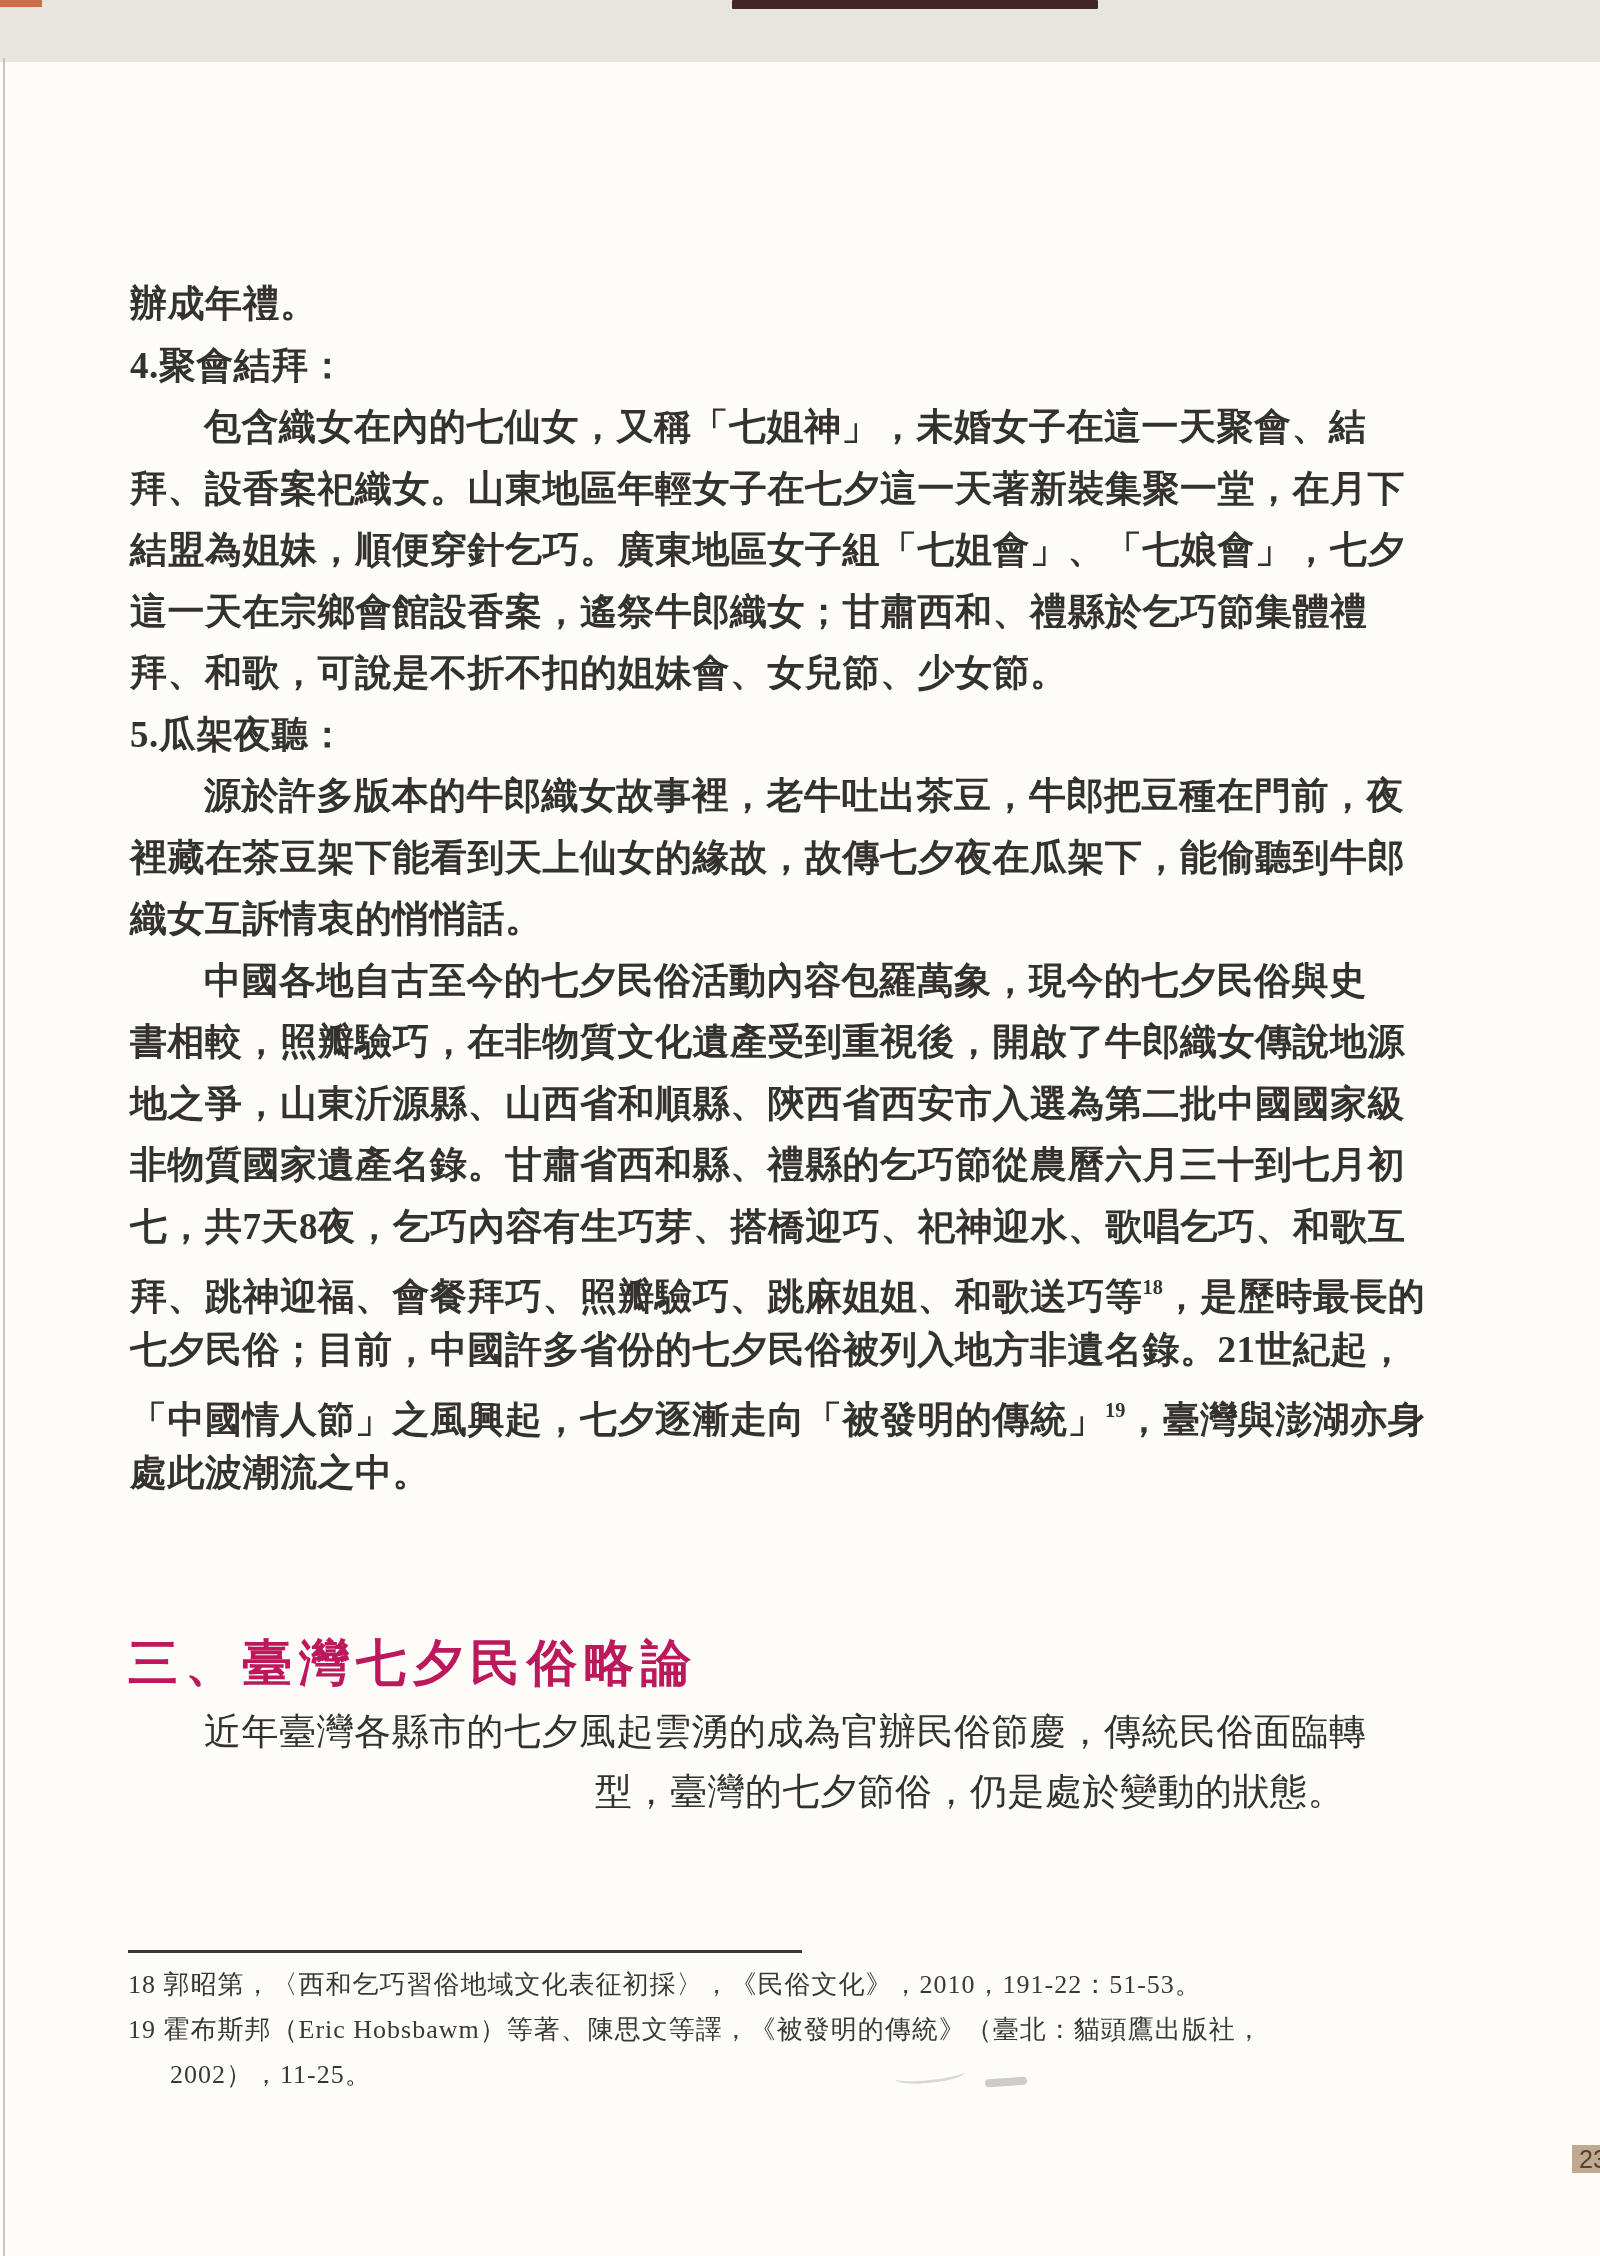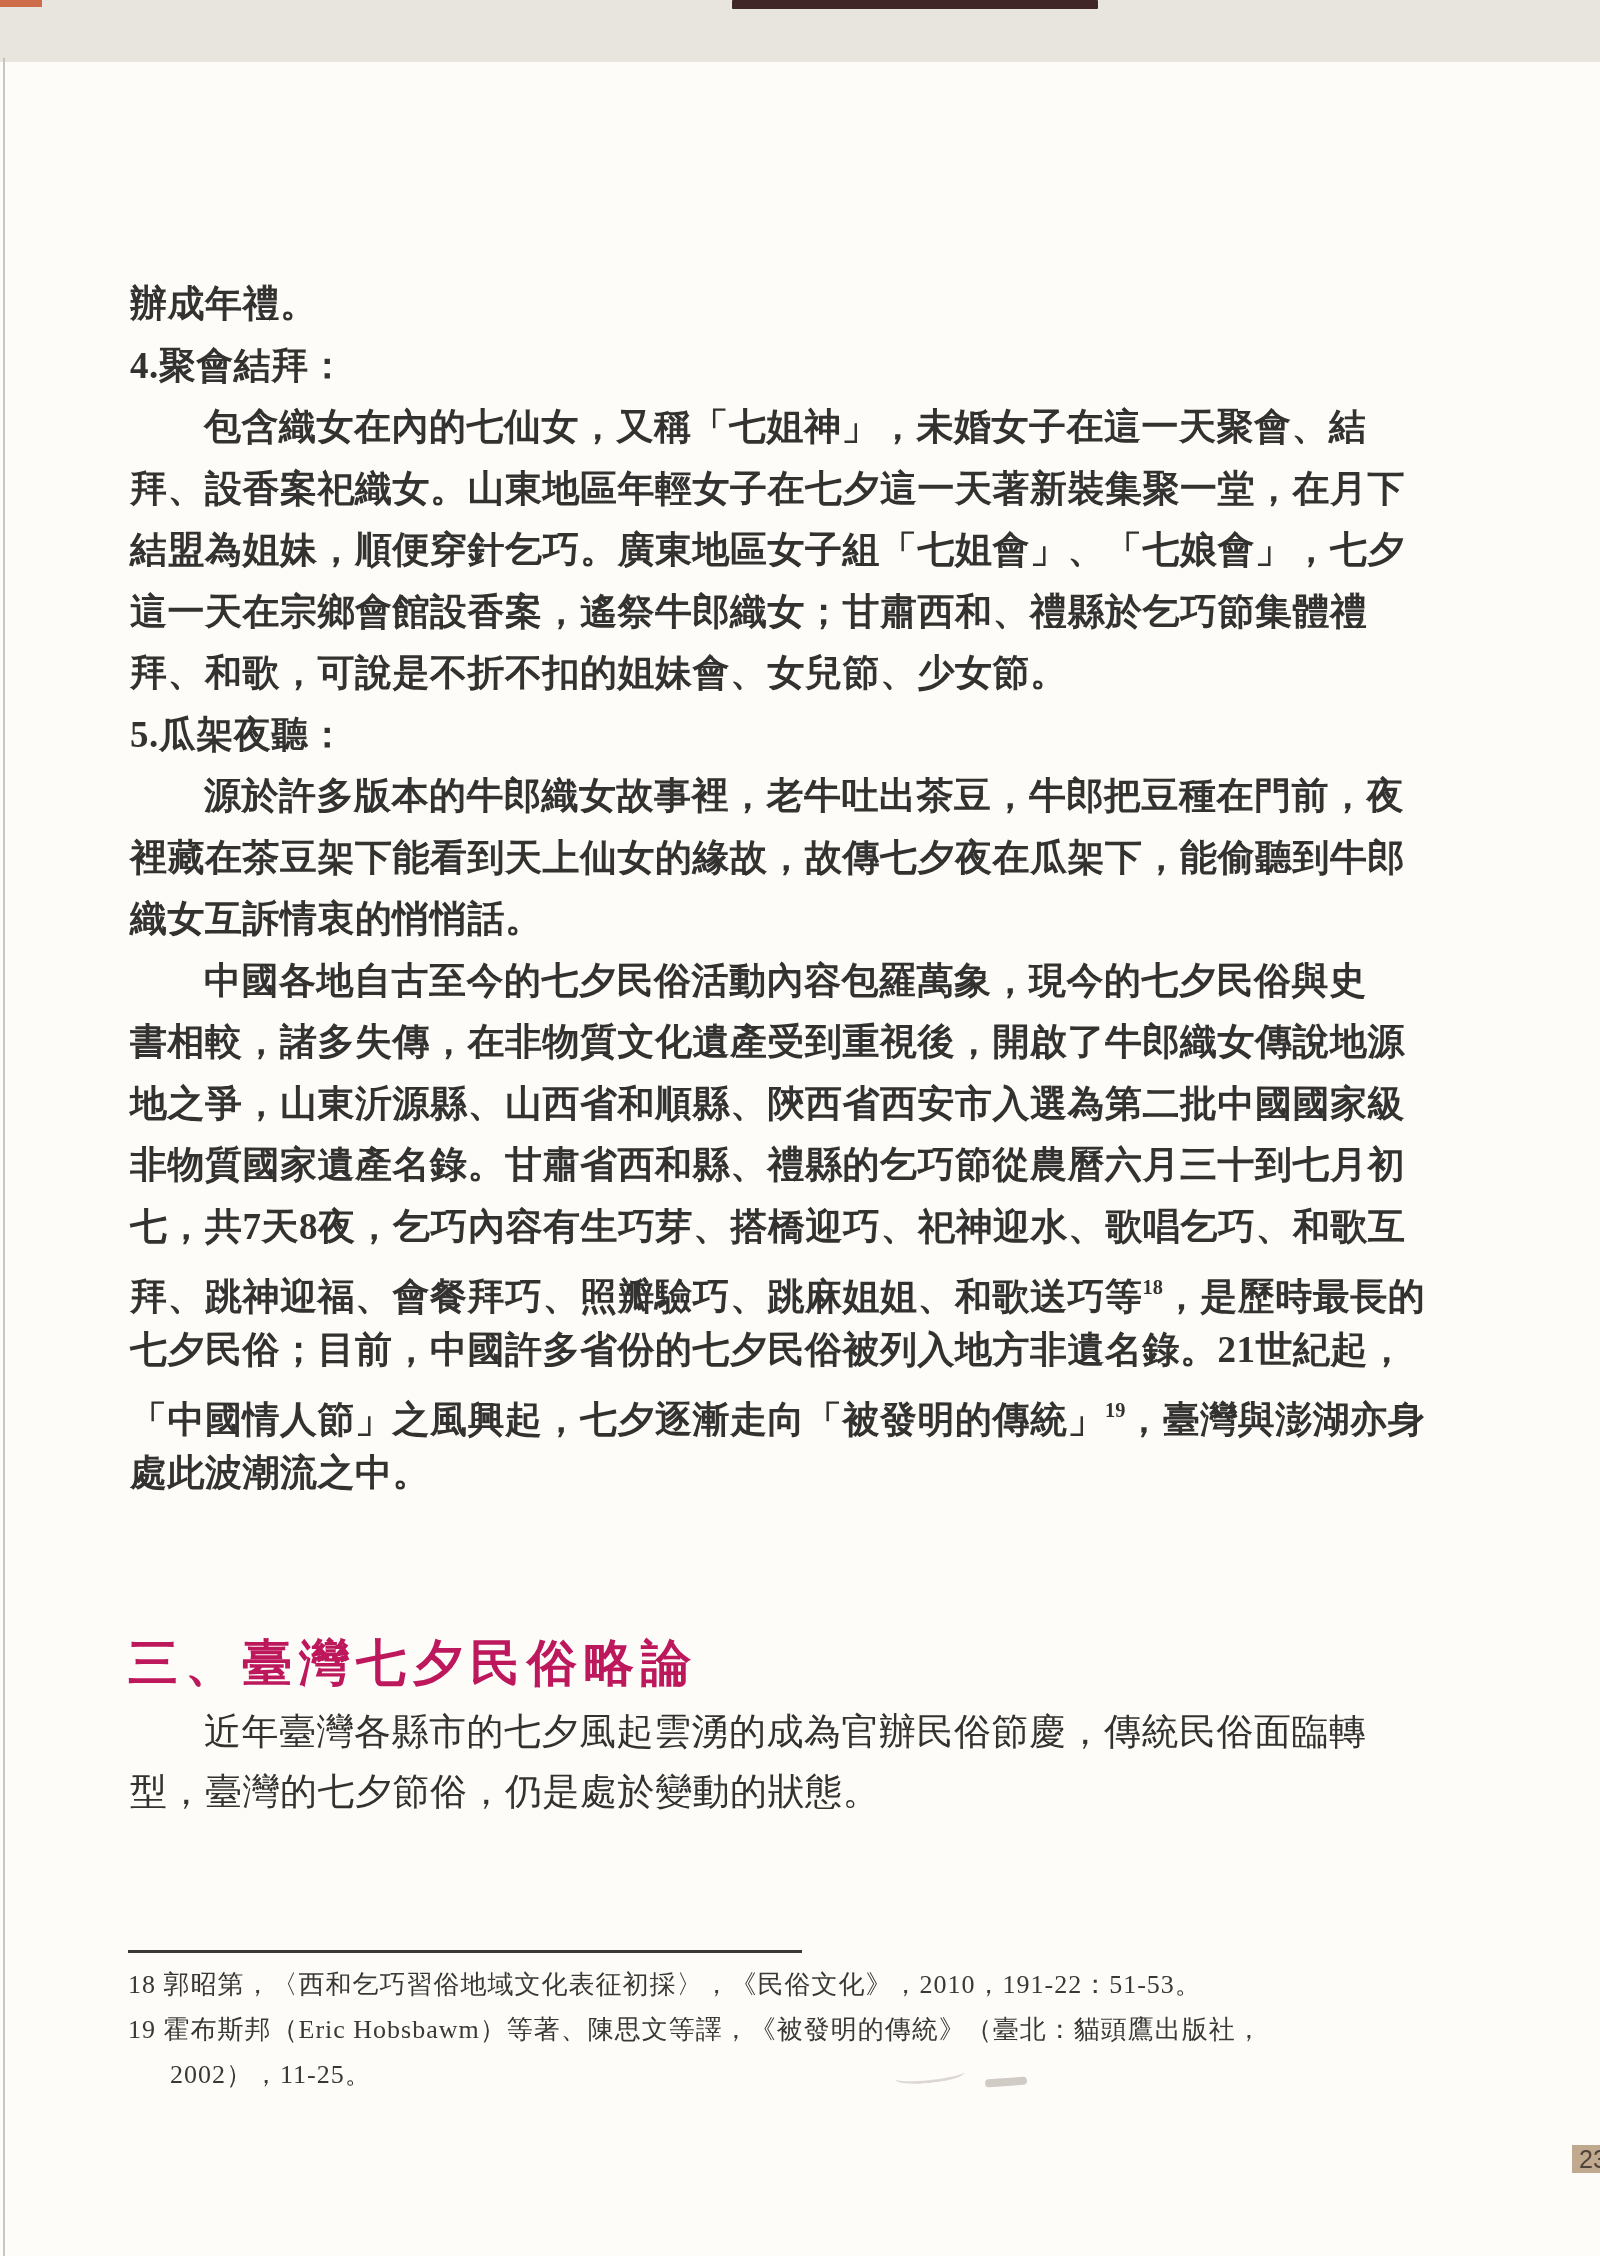--- a/index.html
+++ b/index.html
@@ -29,21 +29,21 @@
   .section-heading{
     position:absolute;left:128px;top:1630px;margin:0;
     font-family:"Liberation Sans", sans-serif;
     font-size:50px;font-weight:bold;color:#be185d;
     letter-spacing:7px;white-space:nowrap;
   }
   .section-paragraph{
     position:absolute;left:130px;top:1702px;width:1215px;
     font-size:37px;color:#343230;
   }
-  .section-paragraph .tline{height:60px;line-height:60px;}
+  .section-paragraph .tline{height:60px;line-height:60px;text-align:right;}
   
   .footnote-rule{position:absolute;left:128px;top:1950px;width:674px;height:3px;background:#3c3a38;}
   .footnotes{
     position:absolute;left:128px;top:1962px;width:1300px;
     font-size:26px;color:#3a3836;
   }
   .fnline{height:45px;line-height:45px;white-space:nowrap;letter-spacing:1px;}
   .fnline.ind{padding-left:42px;}
   
   .smudge-a{position:absolute;left:895px;top:2068px;width:70px;height:12px;
@@ -74,21 +74,21 @@
       <div class="tline ind"><span>包含織女在內的七仙女，又稱「七姐神」，未婚女子在這一天聚會、結</span></div>
       <div class="tline"><span>拜、設香案祀織女。山東地區年輕女子在七夕這一天著新裝集聚一堂，在月下</span></div>
       <div class="tline"><span>結盟為姐妹，順便穿針乞巧。廣東地區女子組「七姐會」、「七娘會」，七夕</span></div>
       <div class="tline"><span>這一天在宗鄉會館設香案，遙祭牛郎織女；甘肅西和、禮縣於乞巧節集體禮</span></div>
       <div class="tline"><span>拜、和歌，可說是不折不扣的姐妹會、女兒節、少女節。</span></div>
       <div class="tline"><span>5.瓜架夜聽：</span></div>
       <div class="tline ind"><span>源於許多版本的牛郎織女故事裡，老牛吐出茶豆，牛郎把豆種在門前，夜</span></div>
       <div class="tline"><span>裡藏在茶豆架下能看到天上仙女的緣故，故傳七夕夜在瓜架下，能偷聽到牛郎</span></div>
       <div class="tline"><span>織女互訴情衷的悄悄話。</span></div>
       <div class="tline ind"><span>中國各地自古至今的七夕民俗活動內容包羅萬象，現今的七夕民俗與史</span></div>
-      <div class="tline"><span>書相較，諸多失傳，在非物質文化遺產受到重視後，開啟了牛郎織女傳說地源</span></div>
+      <div class="tline"><span>書相較，照瓣驗巧，在非物質文化遺產受到重視後，開啟了牛郎織女傳說地源</span></div>
       <div class="tline"><span>地之爭，山東沂源縣、山西省和順縣、陝西省西安市入選為第二批中國國家級</span></div>
       <div class="tline"><span>非物質國家遺產名錄。甘肅省西和縣、禮縣的乞巧節從農曆六月三十到七月初</span></div>
       <div class="tline"><span>七，共7天8夜，乞巧內容有生巧芽、搭橋迎巧、祀神迎水、歌唱乞巧、和歌互</span></div>
       <div class="tline"><span>拜、跳神迎福、會餐拜巧、照瓣驗巧、跳麻姐姐、和歌送巧等</span><sup>18</sup><span>，是歷時最長的</span></div>
       <div class="tline"><span>七夕民俗；目前，中國許多省份的七夕民俗被列入地方非遺名錄。21世紀起，</span></div>
       <div class="tline"><span>「中國情人節」之風興起，七夕逐漸走向「被發明的傳統」</span><sup>19</sup><span>，臺灣與澎湖亦身</span></div>
       <div class="tline"><span>處此波潮流之中。</span></div>
     </div>
 
   <h2 class="section-heading">三、臺灣七夕民俗略論</h2>

